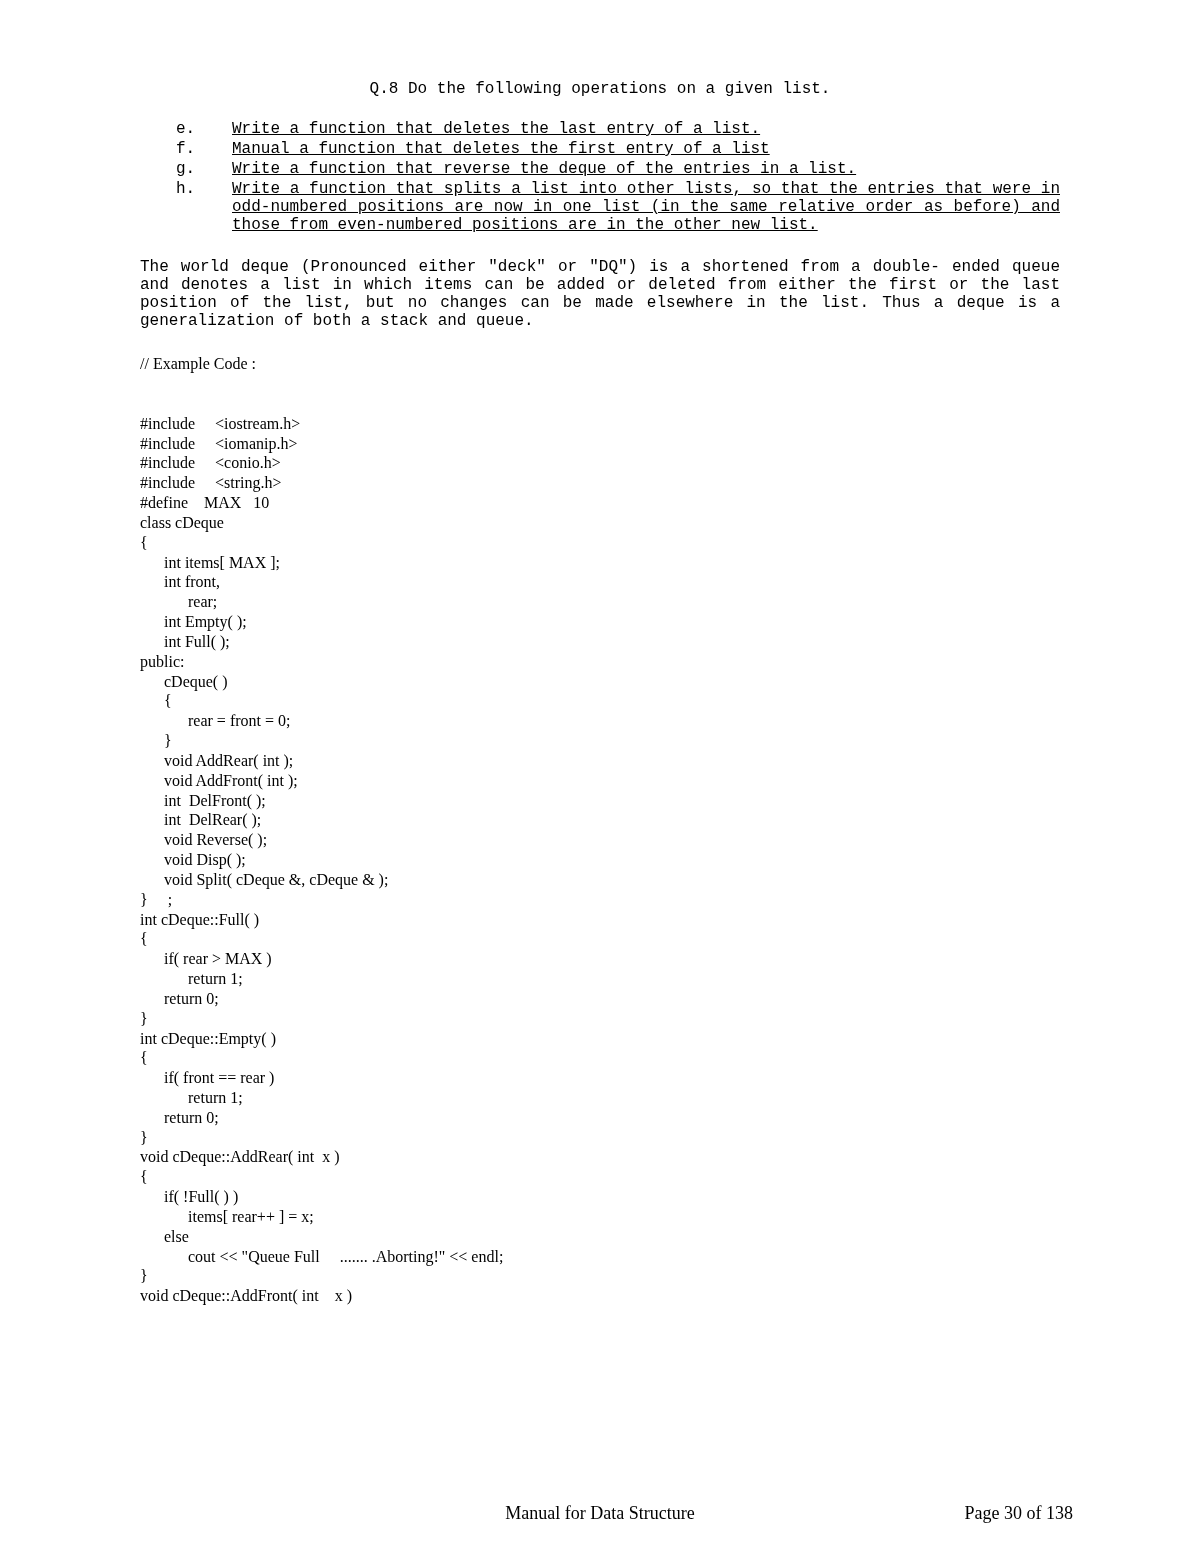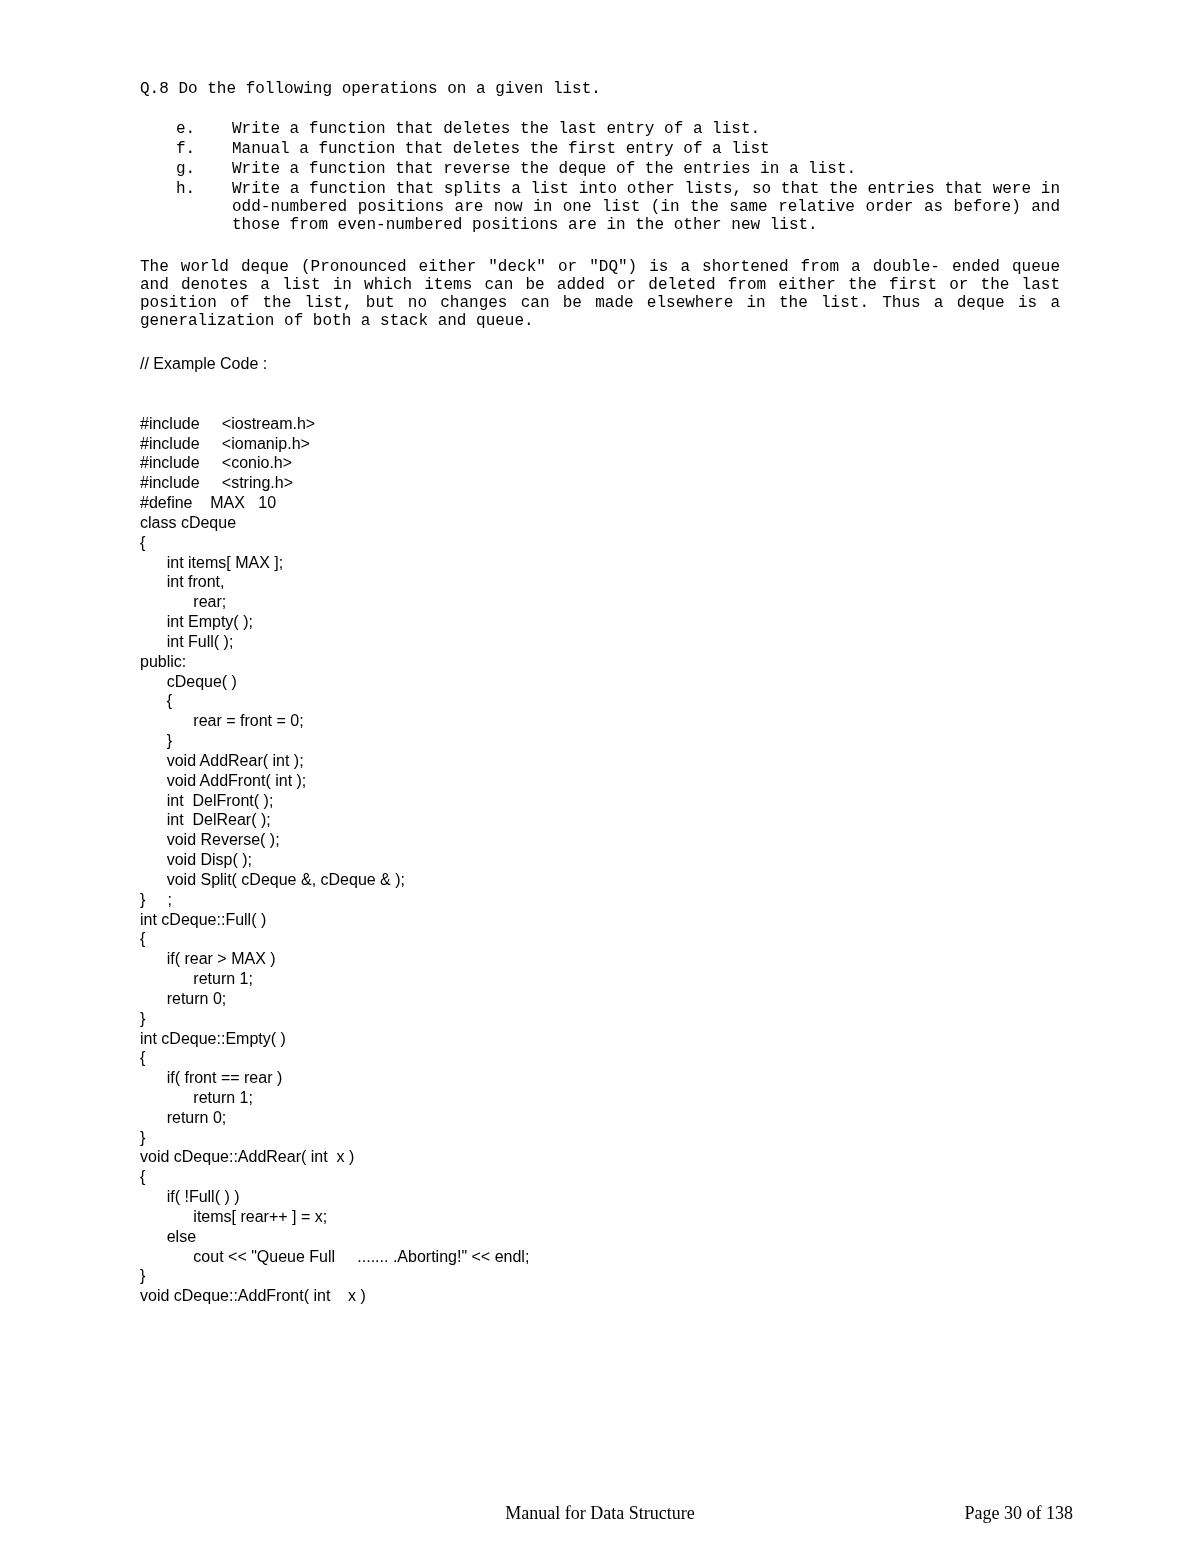--- a/index.html
+++ b/index.html
@@ -13,45 +13,47 @@
     height: 1553px;
     position: relative;
     box-sizing: border-box;
   }
   .page {
     padding: 80px 140px 60px 140px;
     box-sizing: border-box;
   }
   .question-line {
     margin-bottom: 22px;
+    text-align: center;
   }
   .sub-list {
     margin-left: 36px;
     margin-bottom: 24px;
   }
   .sub-item {
     display: flex;
     margin-bottom: 2px;
   }
   .sub-marker {
     width: 56px;
     flex-shrink: 0;
   }
   .sub-text {
     flex: 1;
     text-align: justify;
+    text-decoration: underline;
   }
   .paragraph {
     text-align: justify;
     margin-bottom: 24px;
   }
   .code {
     white-space: pre;
     line-height: 1.24;
-    font-family: Liberation Sans, sans-serif;
+    font-family: Liberation Serif, serif;
   }
   .footer {
     position: absolute;
     bottom: 50px;
     left: 0;
     right: 0;
     padding: 0 140px;
     font-family: "Times New Roman", Times, serif;
     font-size: 18px;
   }

